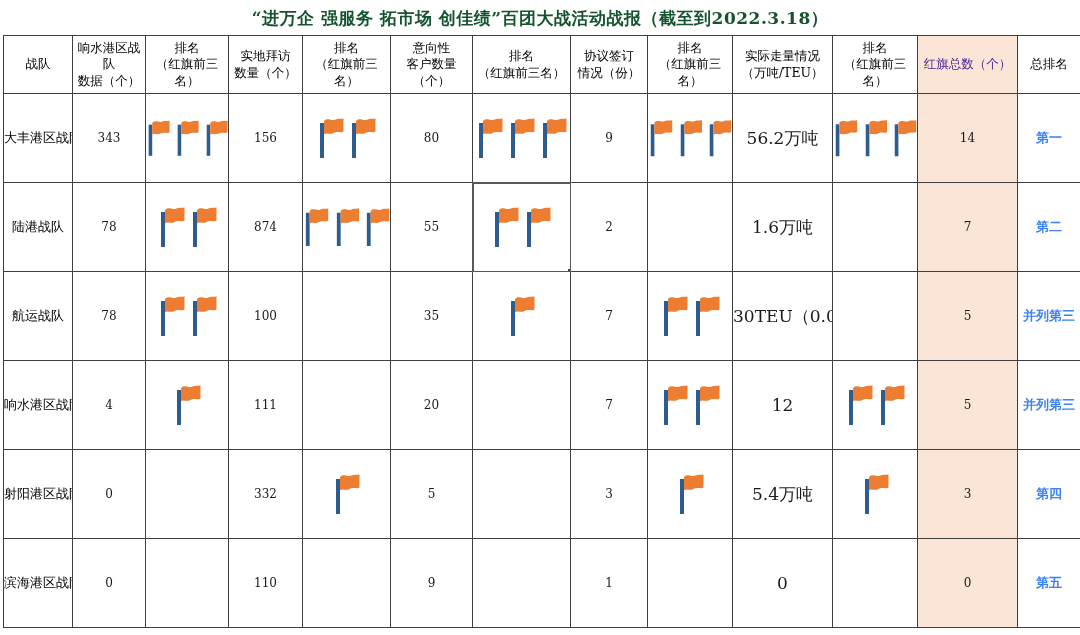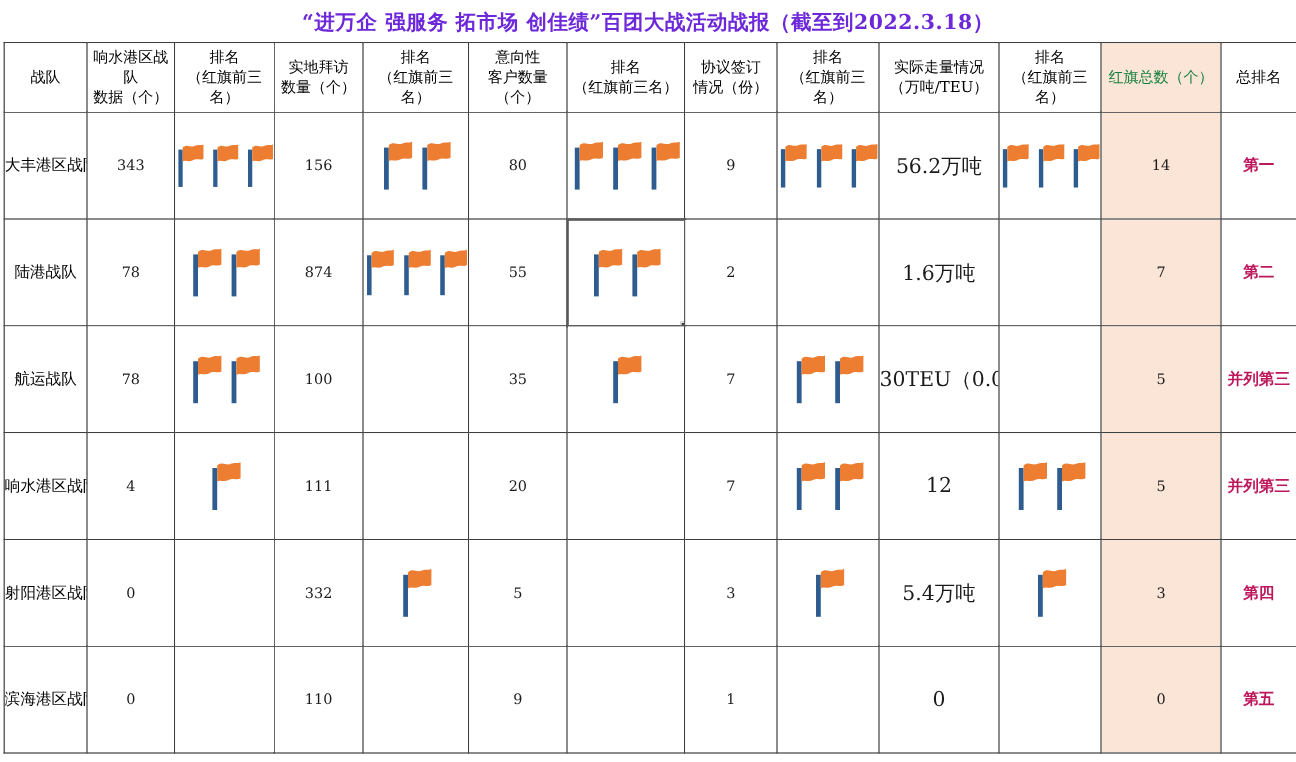--- a/index.html
+++ b/index.html
@@ -5,21 +5,21 @@
   * { margin: 0; padding: 0; box-sizing: border-box; }
   html, body { background: #ffffff; }
   body {
     width: 1080px; height: 635px; overflow: hidden;
     font-family: "DejaVu Serif", "Liberation Serif", serif;
     color: #1a1a1a;
   }
   .page { width: 1080px; height: 635px; position: relative; background: #fff; }
   .title {
     position: absolute; top: 7px; left: 0; width: 100%;
-    text-align: center; font-size: 17px; font-weight: bold; color: #6d28d9;
+    text-align: center; font-size: 17px; font-weight: bold; color: #14532d;
     letter-spacing: 0.5px; white-space: nowrap;
   }
   table.report {
     position: absolute; top: 35px; left: 3px;
     border-collapse: collapse; table-layout: fixed; width: 1077px;
   }
   table.report th, table.report td {
     border: 1px solid #3f3f3f;
     text-align: center; vertical-align: middle;
     overflow: hidden; position: relative;
@@ -27,23 +27,23 @@
   }
   table.report thead tr { height: 58px; }
   table.report tbody tr { height: 89px; }
   th.hdr {
     font-weight: normal; font-size: 12.5px; line-height: 1.3;
     white-space: pre-line; color: #000;
   }
   td { font-size: 12px; white-space: nowrap; }
   td.col-team { font-size: 13px; color: #000; }
   td.col-volume { font-size: 17px; }
-  td.col-overall { font-size: 13px; font-weight: bold; color: #be185d; }
+  td.col-overall { font-size: 13px; font-weight: bold; color: #3b82f6; }
   .peach { background: #FBE5D6 !important; }
-  th.red-label { color: #15803d; }
+  th.red-label { color: #4c1d95; }
   .flags { display: flex; justify-content: center; align-items: center; gap: 5px; height: 100%; }
   .flag { display: inline-block; }
   td.selected {
     outline: 2px solid #595959; outline-offset: -1px;
   }
   .fill-handle {
     position: absolute; right: -3px; bottom: -3px; width: 6px; height: 6px;
     background: #3f3f3f; border: 1px solid #ffffff; z-index: 5;
   }
 </style>

